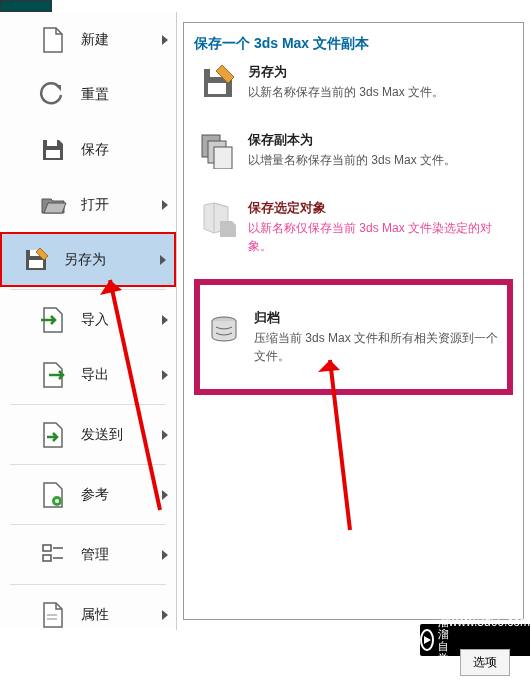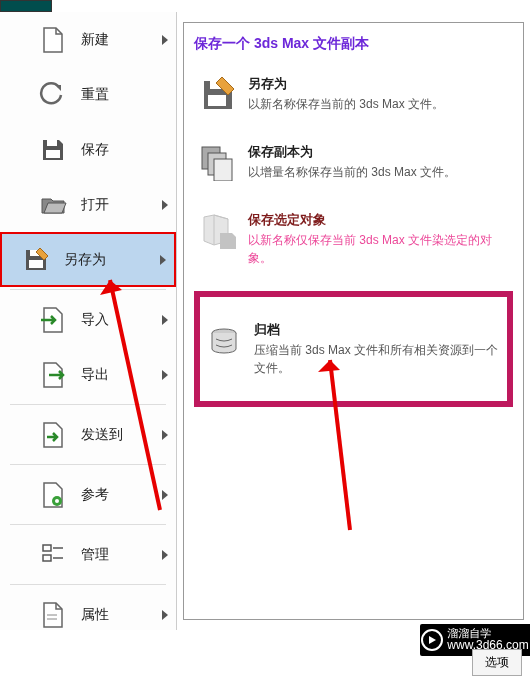--- a/index.html
+++ b/index.html
@@ -71,22 +71,22 @@
     flex: 1;
     border: 1px solid #999;
     margin: 10px 6px 10px 6px;
     background: #fff;
     padding: 12px 10px;
     position: relative;
   }
   .panel-title {
     font-size: 14px;
     font-weight: bold;
-    color: #6d28d9;
-    margin-bottom: 18px;
+    color: #0369a1;
+    margin-bottom: 6px;
   }
   .sub-item {
     display: flex;
     align-items: flex-start;
     margin-bottom: 20px;
     padding: 4px;
   }
   .sub-item.disabled {
     color: #aaa;
   }
@@ -122,21 +122,21 @@
   .sub-item.disabled .sub-desc {
     color: #ec4899;
   }
   .arrow-svg {
     position: absolute;
     pointer-events: none;
   }
   .bottom-bar {
     position: absolute;
     bottom: 0;
-    right: 0;
+    right: 12px;
     display: flex;
     align-items: center;
     padding: 8px;
   }
   .bottom-btn {
     border: 1px solid #aaa;
     padding: 4px 12px;
     font-size: 12px;
     margin-left: 6px;
     background: #f5f5f5;
@@ -160,21 +160,21 @@
     height: 18px;
     border: 2px solid #fff;
     border-radius: 50%;
     display: flex;
     align-items: center;
     justify-content: center;
     margin-right: 4px;
   }
   .watermark-text {
     display: flex;
-    flex-direction: column;
+    flex-direction: row;
     line-height: 1.1;
   }
 </style>
 </head>
 <body>
 
 <div class="app-title"></div>
 
 <div class="container">
 

